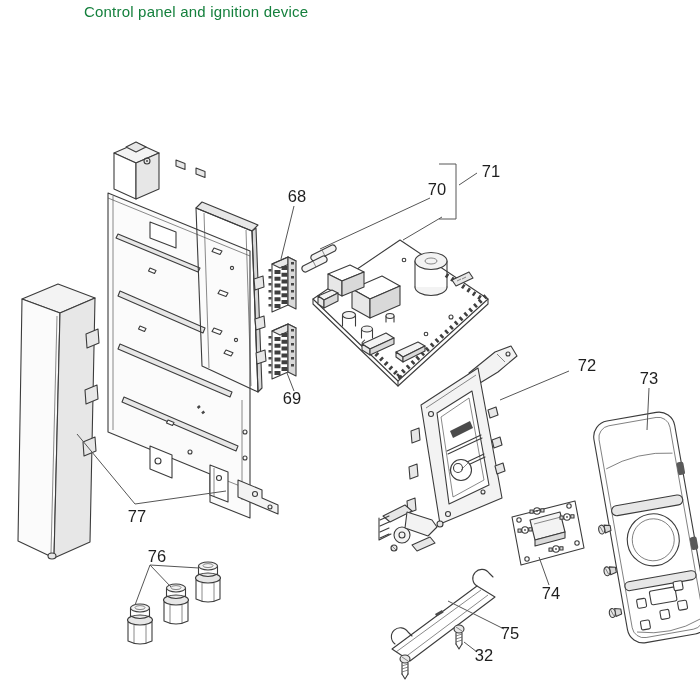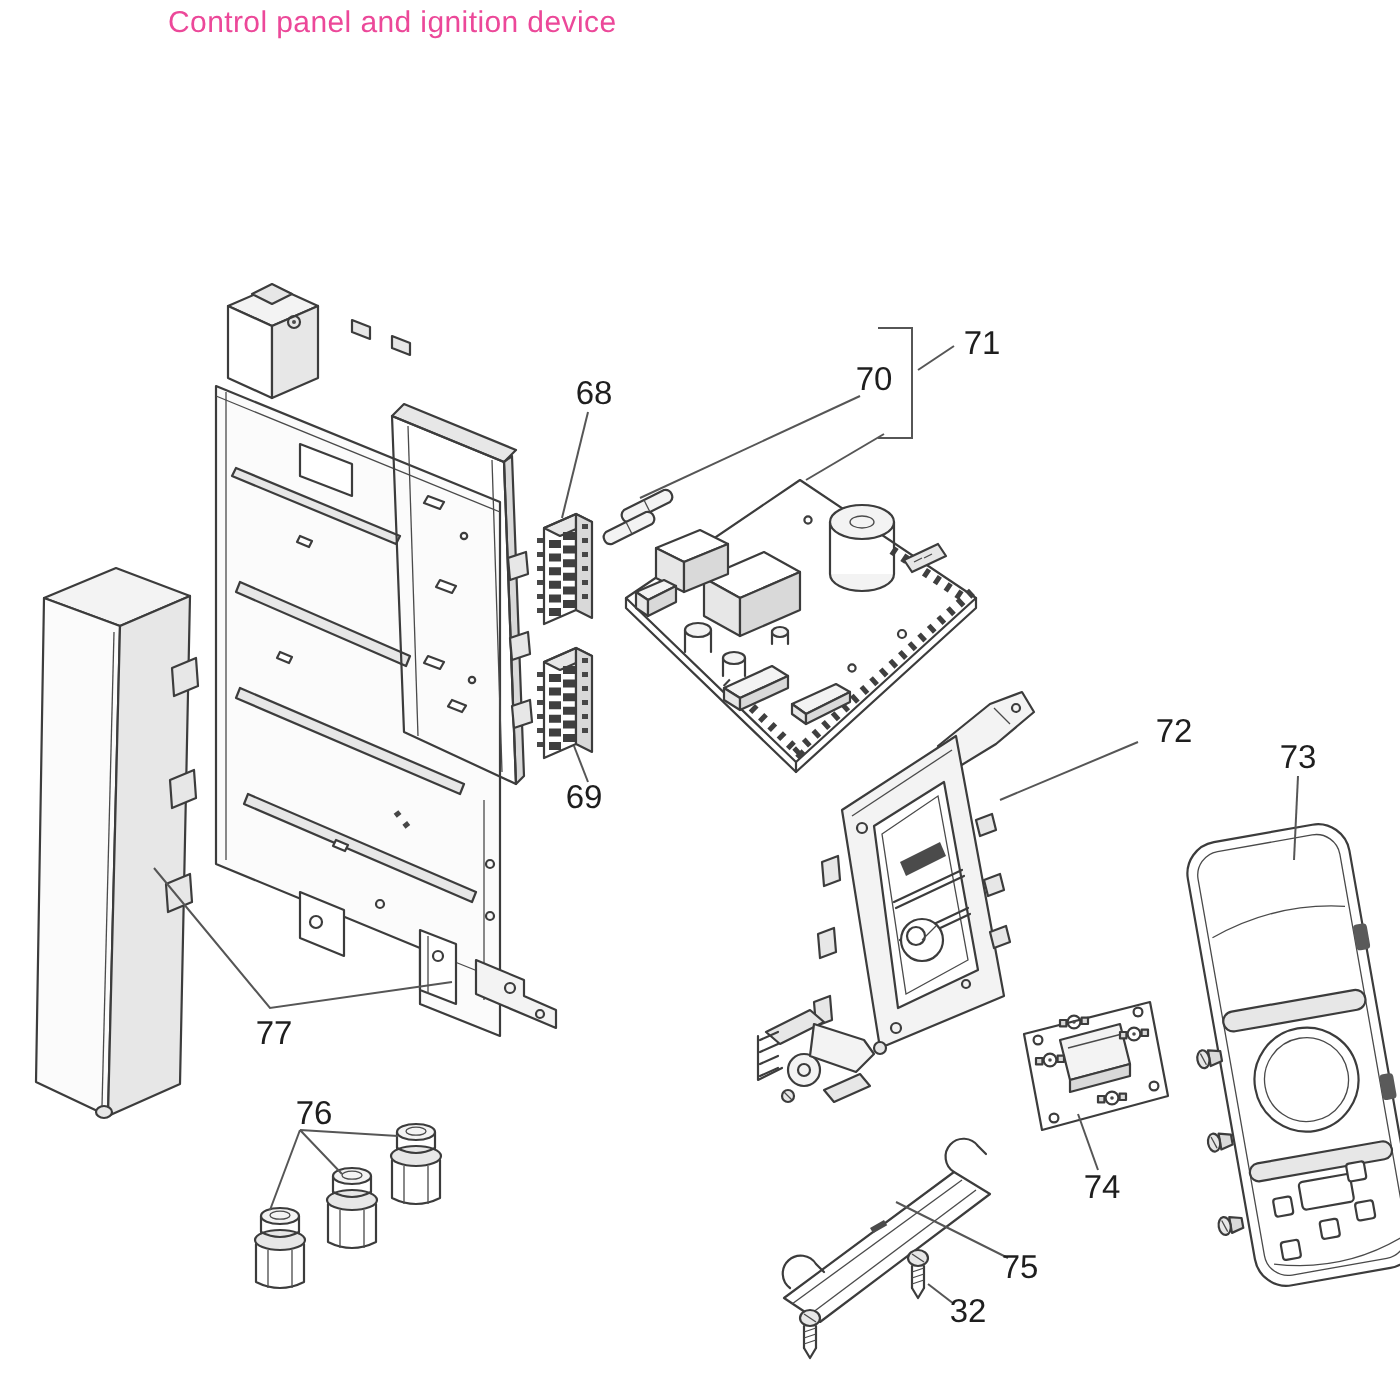--- a/index.html
+++ b/index.html
@@ -1,17 +1,17 @@
 <!DOCTYPE html>
 <html><head>
 <meta charset="utf-8">
 <style>
   html,body{margin:0;padding:0;background:#fff;}
   body{width:700px;height:700px;position:relative;font-family:"Liberation Sans",sans-serif;overflow:hidden;}
-  .title{position:absolute;left:84px;top:3px;font-size:15px;color:#ec4899;letter-spacing:.2px;}
+  .title{position:absolute;left:84px;top:3px;font-size:15px;color:#15803d;letter-spacing:.2px;}
   svg{position:absolute;left:0;top:0;}
   .s{stroke:#3c3c3c;stroke-width:1.1;stroke-linejoin:round;stroke-linecap:round;fill:none;}
   .fw{fill:#ffffff;}
   .f0{fill:#fbfbfb;}
   .f1{fill:#f3f3f3;}
   .f2{fill:#e7e7e7;}
   .f3{fill:#d9d9d9;}
   .thin{stroke:#4a4a4a;stroke-width:.65;fill:none;}
   .dk{fill:#4b4b4b;stroke:none;}
   .leader{stroke:#565656;stroke-width:1;fill:none;}

